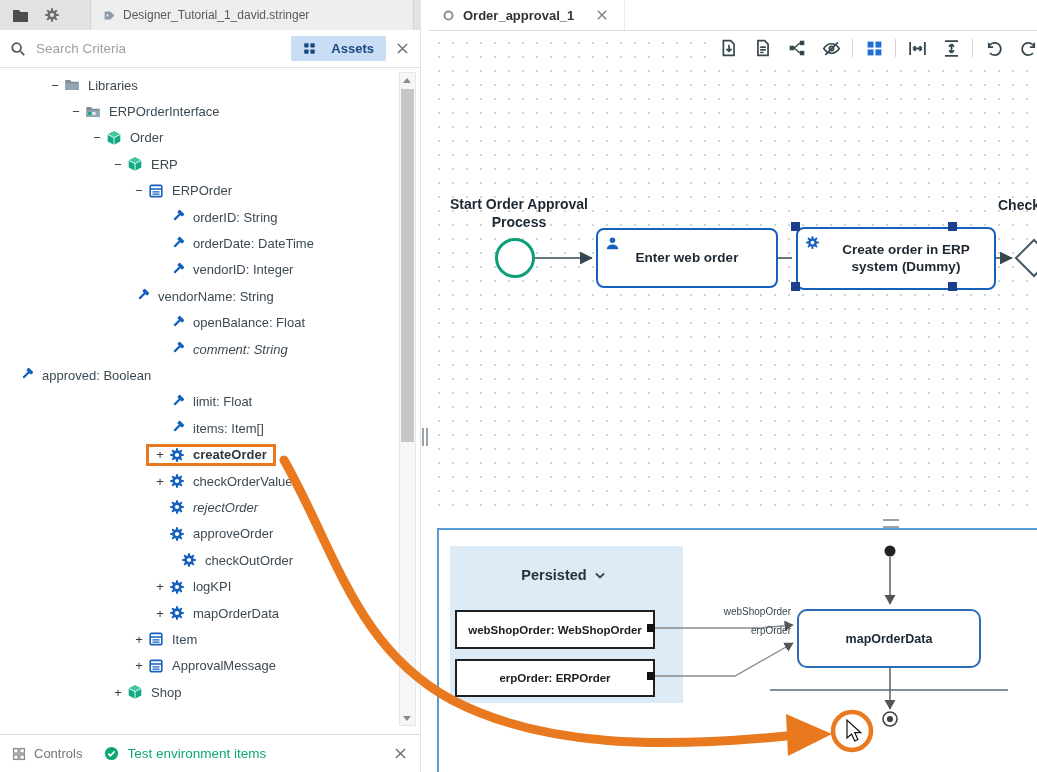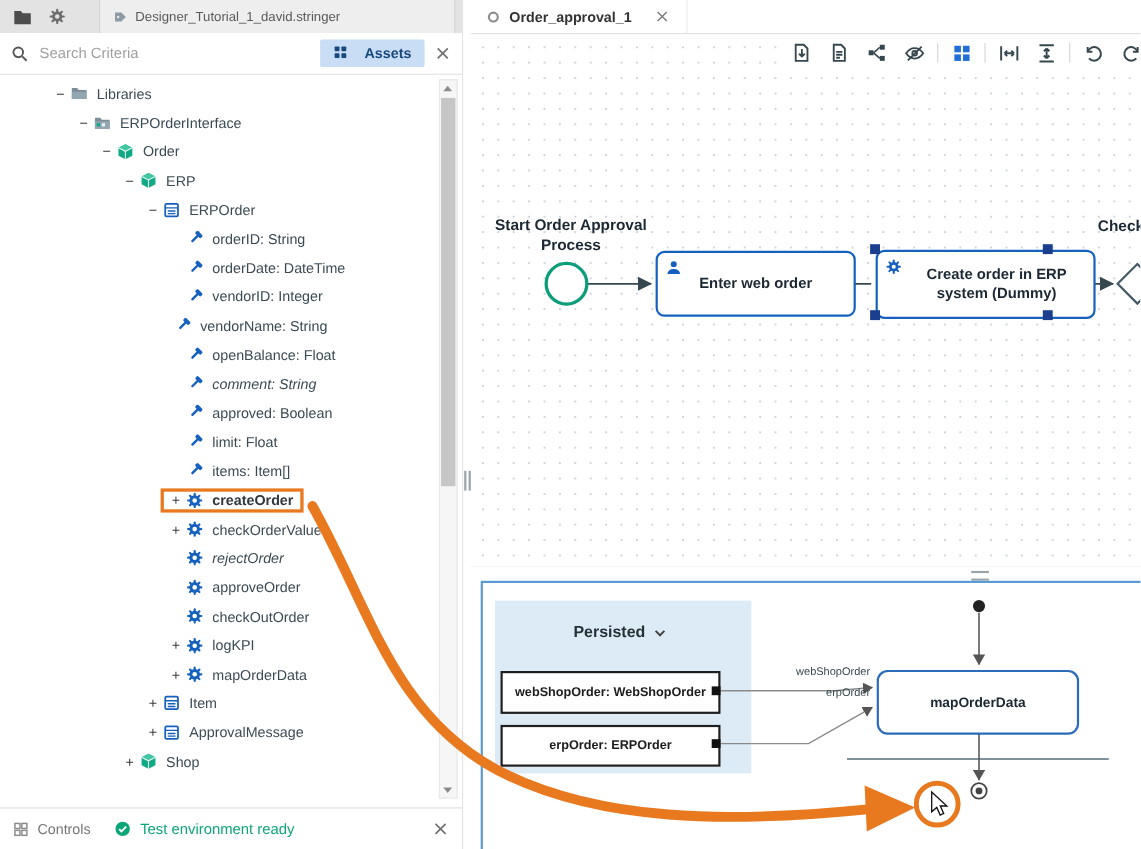--- a/index.html
+++ b/index.html
@@ -10,21 +10,21 @@
   
   .left-panel{position:absolute;left:0;top:0;width:420px;height:772px;background:#fff;border-right:1px solid #e3e3e3;}
   .lp-header{height:30px;background:#e3e3e3;display:flex;align-items:center;padding:0 6px;gap:4px;}
   .hbtn{width:28px;height:24px;display:flex;align-items:center;justify-content:center;border-radius:2px;}
   .lp-tab{height:30px;display:flex;align-items:center;gap:7px;padding:0 12px;background:#eeeeee;
           border-left:1px solid #d2d2d2;border-right:1px solid #d2d2d2;margin-left:20px;flex:1;min-width:0;}
   .lp-tab-title{font-size:12px;color:#5a5a5a;white-space:nowrap;overflow:hidden;}
   .search-row{height:37px;display:flex;align-items:center;border-bottom:1px solid #e2e2e2;padding:0 10px;gap:8px;}
   .search-input{flex:1;border:none;outline:none;font-size:13.5px;color:#333;min-width:0;font-family:inherit;}
   .search-input::placeholder{color:#a0a0a0;}
-  .assets-btn{display:flex;align-items:flex-start;gap:15px;background:#c9ddf4;color:#17487e;font-weight:bold;
+  .assets-btn{display:flex;align-items:center;gap:15px;background:#c9ddf4;color:#17487e;font-weight:bold;
               font-size:13px;padding:5px 12px;border-radius:2px;cursor:pointer;}
   .xicon{width:16px;height:16px;display:flex;align-items:center;justify-content:center;}
 
   .tree{position:absolute;top:68px;left:0;right:22px;bottom:40px;overflow:hidden;padding-top:4px;}
   .tree-row{display:flex;align-items:center;height:26.4px;font-size:13px;color:#3c4a54;cursor:default;}
   .rowc{display:inline-flex;align-items:center;}
   .exp{width:18px;text-align:center;color:#3a3a3a;font-size:13px;flex:none;}
   .ticon{width:17px;height:16px;margin-right:7px;flex:none;display:inline-flex;}
   .ticon svg{width:16px;height:16px;}
   .tlabel{white-space:nowrap;}
@@ -262,21 +262,21 @@
               <svg viewBox="0 0 16 16">
                 <g transform="rotate(45 8 8)">
                   <rect x="6.9" y="2" width="2.2" height="10" rx="1" fill="#1661be"></rect>
                   <rect x="4.5" y="0.8" width="7" height="3.6" rx="1.2" fill="#1661be"></rect>
                 </g>
               </svg>
             </span>
             <span class="tlabel">vendorID: Integer</span>
           </span>
         </div>
-        <div class="tree-row" style="padding-left: 116px; margin-left: 24px;">
+        <div class="tree-row" style="padding-left: 116px;">
           <span class="rowc">
             <span class="exp"></span>
             <span class="ticon">
               <svg viewBox="0 0 16 16">
                 <g transform="rotate(45 8 8)">
                   <rect x="6.9" y="2" width="2.2" height="10" rx="1" fill="#1661be"></rect>
                   <rect x="4.5" y="0.8" width="7" height="3.6" rx="1.2" fill="#1661be"></rect>
                 </g>
               </svg>
             </span>
@@ -304,21 +304,21 @@
               <svg viewBox="0 0 16 16">
                 <g transform="rotate(45 8 8)">
                   <rect x="6.9" y="2" width="2.2" height="10" rx="1" fill="#1661be"></rect>
                   <rect x="4.5" y="0.8" width="7" height="3.6" rx="1.2" fill="#1661be"></rect>
                 </g>
               </svg>
             </span>
             <span class="tlabel">comment: String</span>
           </span>
         </div>
-        <div class="tree-row" style="padding-left: 151px;">
+        <div class="tree-row" style="">
           <span class="rowc">
             <span class="exp"></span>
             <span class="ticon">
               <svg viewBox="0 0 16 16">
                 <g transform="rotate(45 8 8)">
                   <rect x="6.9" y="2" width="2.2" height="10" rx="1" fill="#1661be"></rect>
                   <rect x="4.5" y="0.8" width="7" height="3.6" rx="1.2" fill="#1661be"></rect>
                 </g>
               </svg>
             </span>
@@ -418,21 +418,21 @@
                   <rect x="7" y="1" width="2" height="14" rx="1" transform="rotate(90 8 8)"></rect>
                   <rect x="7" y="1" width="2" height="14" rx="1" transform="rotate(135 8 8)"></rect>
                   <circle cx="8" cy="8" r="4.8"></circle>
                 </g>
                 <circle cx="8" cy="8" r="2.1" fill="#fff"></circle>
               </svg>
             </span>
             <span class="tlabel">approveOrder</span>
           </span>
         </div>
-        <div class="tree-row" style="padding-left: 151px;">
+        <div class="tree-row" style="padding-left: 151px; margin-left: 12px;">
           <span class="rowc">
             <span class="exp"></span>
             <span class="ticon">
               <svg viewBox="0 0 16 16">
                 <g fill="#1661be">
                   <rect x="7" y="1" width="2" height="14" rx="1"></rect>
                   <rect x="7" y="1" width="2" height="14" rx="1" transform="rotate(45 8 8)"></rect>
                   <rect x="7" y="1" width="2" height="14" rx="1" transform="rotate(90 8 8)"></rect>
                   <rect x="7" y="1" width="2" height="14" rx="1" transform="rotate(135 8 8)"></rect>
                   <circle cx="8" cy="8" r="4.8"></circle>
@@ -538,21 +538,21 @@
             <rect x="9" y="9" width="5.2" height="5.2"></rect>
           </svg>
       </span>
       <span class="controls-lbl">Controls</span>
       <span>
         <svg width="15" height="15" viewBox="0 0 16 16">
             <circle cx="8" cy="8" r="7" fill="#0ca678"></circle>
             <path d="M4.6 8.2l2.2 2.2 4.6-4.6" stroke="#fff" stroke-width="1.8" fill="none"></path>
           </svg>
       </span>
-      <span class="status-lbl">Test environment ready</span>
+      <span class="status-lbl">Test environment items</span>
       <div class="xicon">
         <svg width="11" height="11" viewBox="0 0 12 12" stroke="#6f6f6f" stroke-width="1.6">
             <path d="M1 1l10 10M11 1L1 11"></path>
           </svg>
       </div>
     </div>
   </aside>
 
   <div class="vsplit-handle">
       <i></i>

